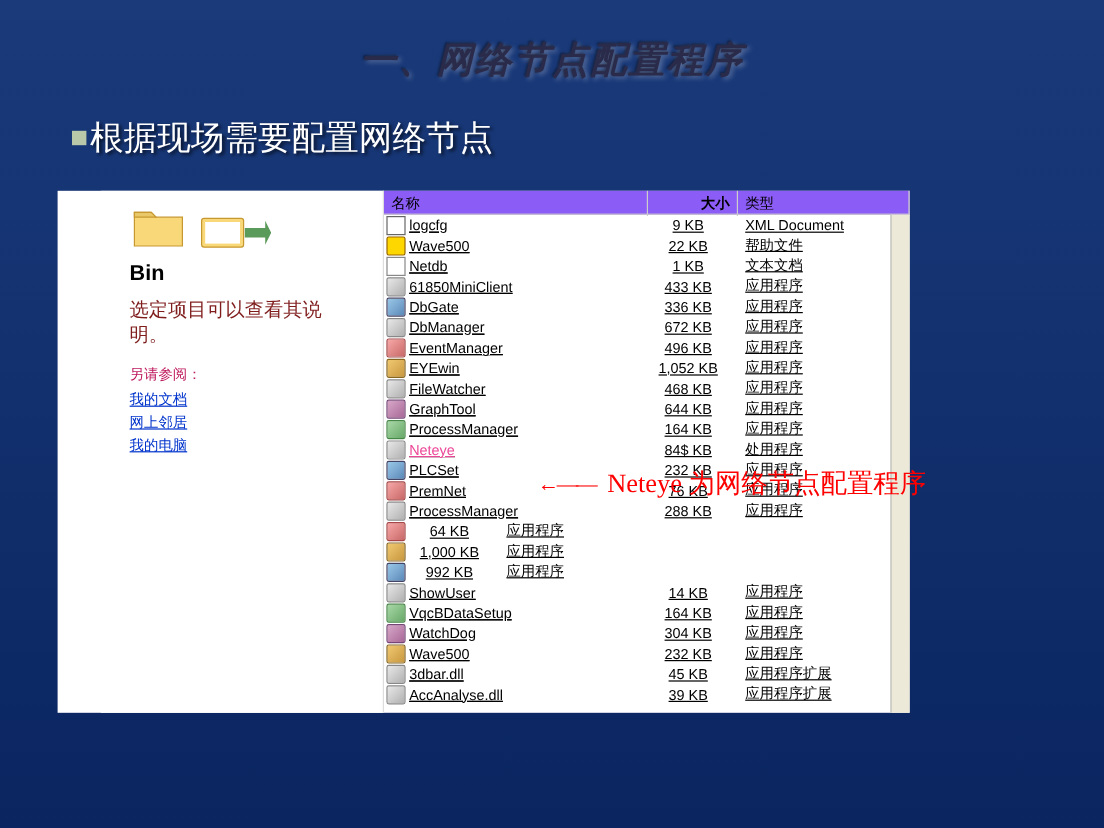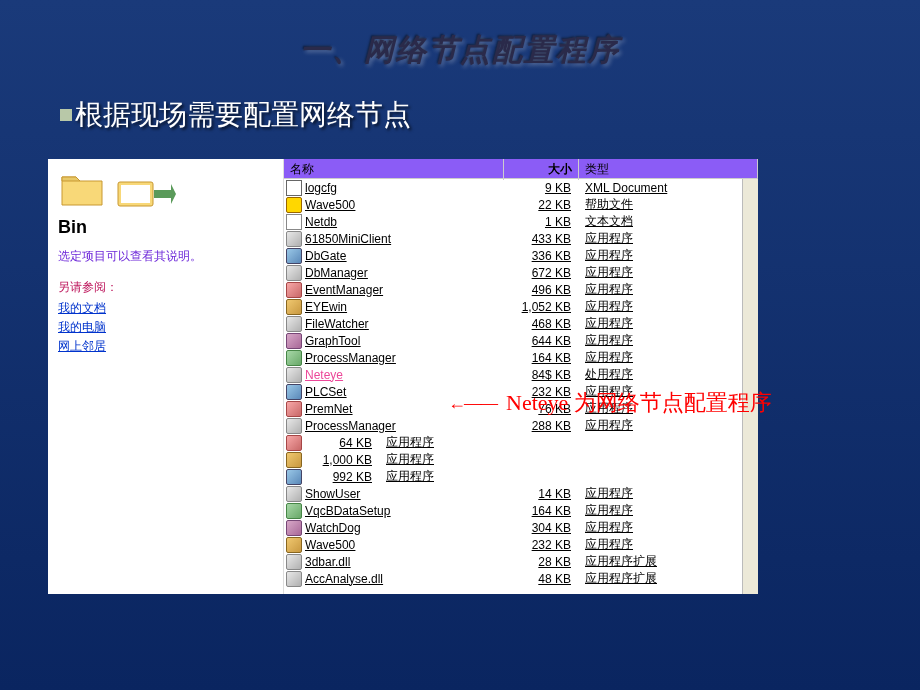--- a/index.html
+++ b/index.html
@@ -49,40 +49,41 @@
     .explorer {
       display: flex;
       width: 100%;
       height: 100%;
       font-family: "Tahoma", "SimSun", sans-serif;
       font-size: 12px;
     }
     .sidebar {
       width: 236px;
       background: #fff;
-      padding: 8px 10px;
+      padding: 8px 24px;
       border-right: 1px solid #ddd;
+      margin-left: 36px;
     }
     .folder-icon-area {
       display: flex;
       align-items: flex-end;
       gap: 10px;
       margin-bottom: 8px;
     }
     .folder-svg { width: 48px; height: 42px; }
     .sidebar-title {
       font-size: 18px;
       font-weight: bold;
       color: #000;
       margin-bottom: 10px;
     }
     .sidebar-desc {
-      color: #6d28d9;
+      color: #7f1d1d;
       margin-bottom: 14px;
-      font-size: 12px;
+      font-size: 16px;
     }
     .sidebar-also {
       color: #be185d;
       margin-bottom: 4px;
       font-size: 12px;
     }
     .sidebar-link {
       color: #0033cc;
       text-decoration: underline;
       display: block;
@@ -148,21 +149,21 @@
     .file-name {
       text-decoration: underline;
       color: #000;
       font-size: 12px;
     }
     .file-row.highlighted .file-name {
       color: #ec4899;
     }
     .file-size-cell {
       width: 75px;
-      text-align: right;
+      text-align: center;
       padding-right: 8px;
       font-size: 12px;
       color: #000;
     }
     .file-type-cell {
       flex: 1;
       padding-left: 6px;
       font-size: 12px;
       color: #000;
     }
@@ -220,22 +221,22 @@
         <svg class="folder-browse-svg" viewBox="0 0 60 35">
           <rect x="2" y="8" width="35" height="24" fill="#f8d878" stroke="#c89830" rx="2"></rect>
           <rect x="5" y="11" width="29" height="18" fill="#fff"></rect>
           <path d="M 38 16 L 55 16 L 55 10 L 60 20 L 55 30 L 55 24 L 38 24 Z" fill="#5a9a5a"></path>
         </svg>
       </div>
       <div class="sidebar-title">Bin</div>
       <div class="sidebar-desc">选定项目可以查看其说明。</div>
       <div class="sidebar-also">另请参阅：</div>
       <a class="sidebar-link">我的文档</a>
+      <a class="sidebar-link">网上邻居</a>
       <a class="sidebar-link">我的电脑</a>
-      <a class="sidebar-link">网上邻居</a>
     </div>
 
     <div class="file-list-area">
       <div class="headers">
         <div class="header-cell col-name">名称</div>
         <div class="header-cell col-size">大小</div>
         <div class="header-cell col-type">类型</div>
       </div>
       <div class="file-rows" id="file-rows">
           <div class="file-row">
@@ -363,27 +364,27 @@
           </div>
           <div class="file-row">
             <span class="file-icon ic-app3"></span>
             <span class="file-name-cell"><span class="file-name">Wave500</span></span>
             <span class="file-size-cell">232 KB</span>
             <span class="file-type-cell">应用程序</span>
           </div>
           <div class="file-row">
             <span class="file-icon ic-app"></span>
             <span class="file-name-cell"><span class="file-name">3dbar.dll</span></span>
-            <span class="file-size-cell">28 KB</span>
+            <span class="file-size-cell">45 KB</span>
             <span class="file-type-cell">应用程序扩展</span>
           </div>
           <div class="file-row">
             <span class="file-icon ic-app"></span>
             <span class="file-name-cell"><span class="file-name">AccAnalyse.dll</span></span>
-            <span class="file-size-cell">48 KB</span>
+            <span class="file-size-cell">39 KB</span>
             <span class="file-type-cell">应用程序扩展</span>
           </div>
         </div>
       <div class="scroll-hint"></div>
     </div>
   </div>
 
   <div class="annotation">
     <span class="arrow-line">←——</span>
     <span>Neteye 为网络节点配置程序</span>

